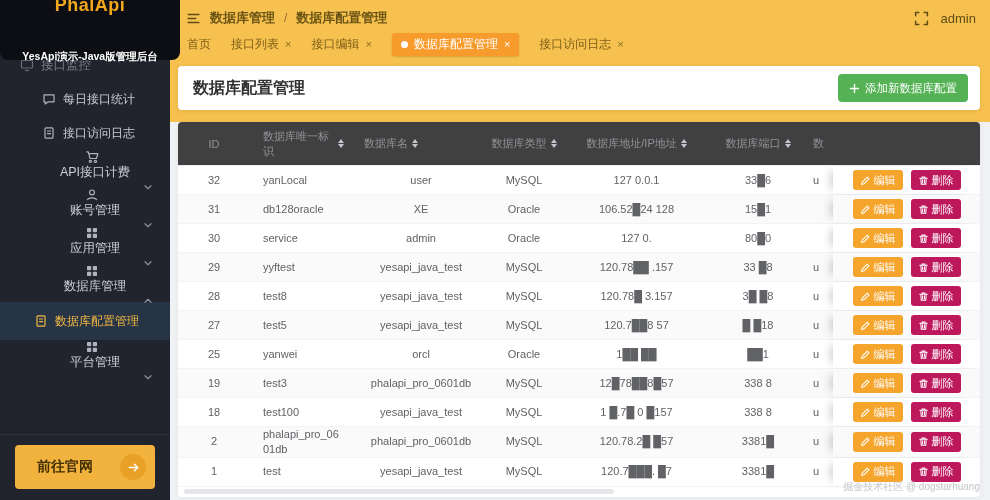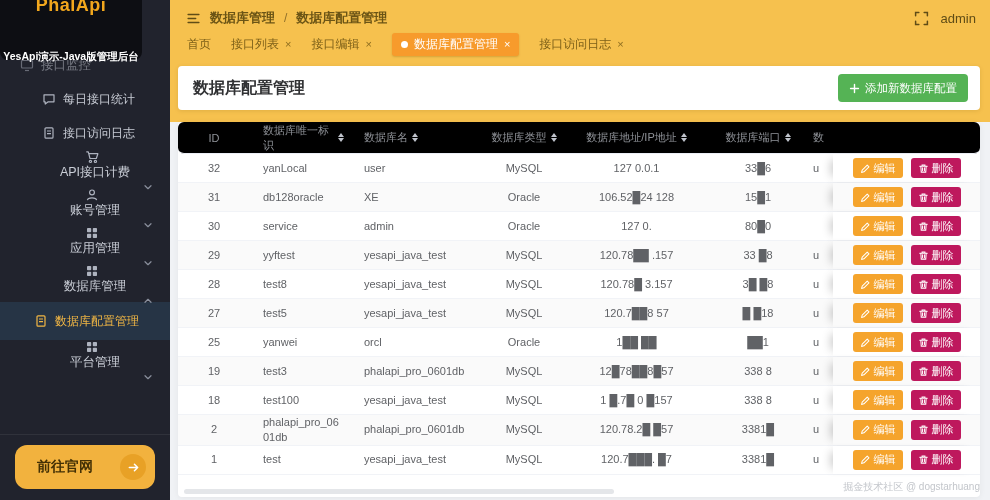--- a/index.html
+++ b/index.html
@@ -42,21 +42,21 @@
   }
   .tab.active .tab-close { color: #fff; }
   .tab-dot { width: 7px; height: 7px; border-radius: 50%; background: #fff; }
 
   
   .sidebar {
     position: absolute; left: 0; top: 0; width: 170px; height: 500px;
     background: #21232d; z-index: 5;
   }
   .logo-card {
-    position: relative; width: 142px; height: 60px; background: #0d0e13;
+    position: relative; width: 180px; height: 60px; background: #0d0e13;
     border-radius: 0 0 8px 8px; display: flex; flex-direction: column;
     align-items: center; justify-content: center; gap: 18px; z-index: 3;
   }
   .logo-title { color: #f2a71d; font-size: 18px; font-weight: bold;
                 letter-spacing: .5px; line-height: 1; position: relative; }
   .logo-dog { position: absolute; right: 18px; top: -7px; color: #f2a71d; }
   .logo-rule { width: 34px; height: 2px; background: #d8431f; border-radius: 1px; }
   .logo-subtitle { color: #ffffff; font-size: 10.5px; font-weight: bold; white-space: nowrap; }
 
   .menu { position: relative; text-align: right; }
@@ -73,21 +73,21 @@
   .mi.cut .mi-icon { margin-right: 7px; color: #aeb3bf; }
   .mi.active { background: #263445; color: #f2b744; padding-left: 34px; height: 38px; }
   .mi.active .mi-icon { color: #f2b744; }
 
   .sidebar-footer {
     position: absolute; left: 0; bottom: 0; width: 170px; height: 66px;
     border-top: 1px solid rgba(255,255,255,.07);
   }
   .official-btn {
     position: absolute; left: 15px; right: 15px; bottom: 11px; height: 44px;
-    background: #f2b23e; border-radius: 12px; border: none; cursor: pointer;
+    background: #f2b23e; border-radius: 4px; border: none; cursor: pointer;
     display: flex; align-items: center; padding: 0 9px 0 22px;
     font-family: inherit;
   }
   .official-label { font-size: 14px; font-weight: bold; color: #433005; }
   .official-arrow {
     margin-left: auto; width: 26px; height: 26px; border-radius: 50%;
     background: #e8a126; display: flex; align-items: center; justify-content: center;
     color: #fff;
   }
 
@@ -106,30 +106,30 @@
     display: flex; align-items: center; gap: 5px; font-family: inherit;
   }
 
   .table-card {
     position: absolute; left: 178px; top: 122px; width: 802px; height: 375px;
     background: #fff; border-radius: 4px; z-index: 2; overflow: hidden;
     box-shadow: 0 1px 6px rgba(0,0,0,.06);
   }
 
   
-  .thead { display: flex; height: 32px; align-items: center;
-           border-bottom: 1px solid #ebeef5; background: #000000; border-radius: 6px; }
+  .thead { display: flex; height: 44px; align-items: center;
+           border-bottom: 1px solid #ebeef5; background: #404040; }
   .th { font-size: 11px; color: #909399; display: flex; align-items: center; }
   .tr { display: flex; min-height: 29px; align-items: center;
         border-bottom: 1px solid #f1f3f7; background: #fff; }
   .tr.stripe, .tr.stripe .cell-action { background: #fafafa; }
   .td { font-size: 11px; color: #606266; line-height: 1.35; }
   .c0 { flex: none; width: 72px;  justify-content: center; text-align: center; }
   .c1 { flex: none; width: 100px; padding-left: 13px; text-align: left; word-break: break-all; padding-right: 6px; }
-  .c2 { flex: none; width: 128px; padding-left: 14px; text-align: left; }
+  .c2 { flex: none; width: 128px; padding-left: 14px; text-align: center; }
   .c3 { flex: none; width: 92px;  justify-content: center; text-align: center; }
   .c4 { flex: none; width: 133px; justify-content: center; text-align: center; }
   .c5 { flex: none; width: 110px; justify-content: center; text-align: center; }
   .c6 { flex: none; width: 20px;  overflow: hidden; white-space: nowrap; text-align: left; }
   .c7 { flex: none; width: 147px; justify-content: center; text-align: center; }
   .th.c1, .th.c2 { display: flex; }
   .th.c3, .th.c4, .th.c5, .th.c0, .th.c7 { display: flex; }
   .cell-action {
     align-self: stretch; display: flex; align-items: center; justify-content: center;
     gap: 8px; background: #fff;

